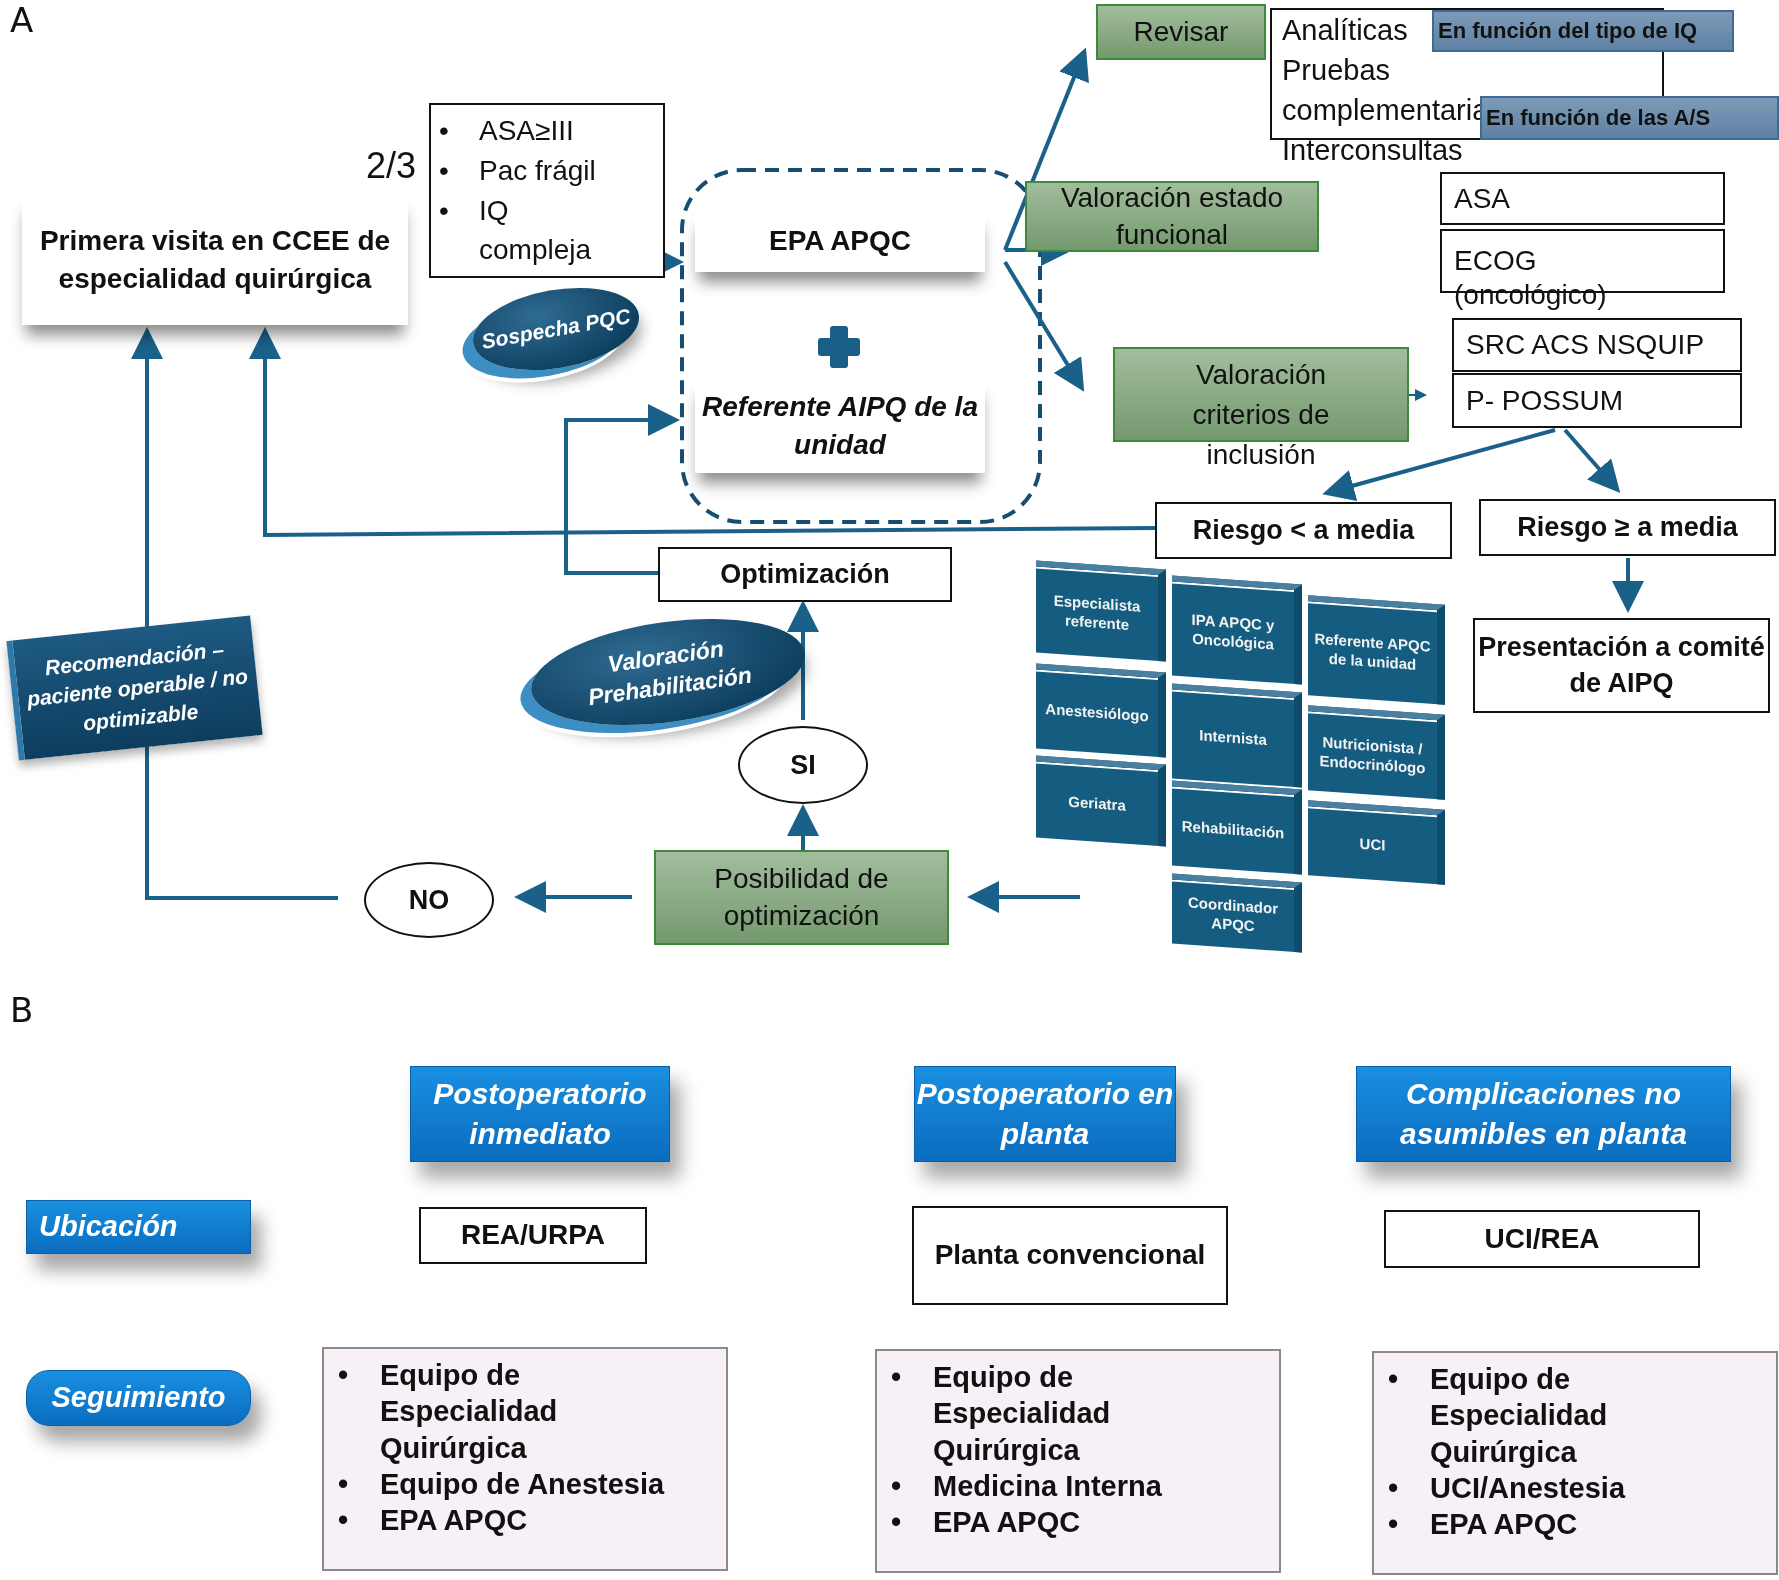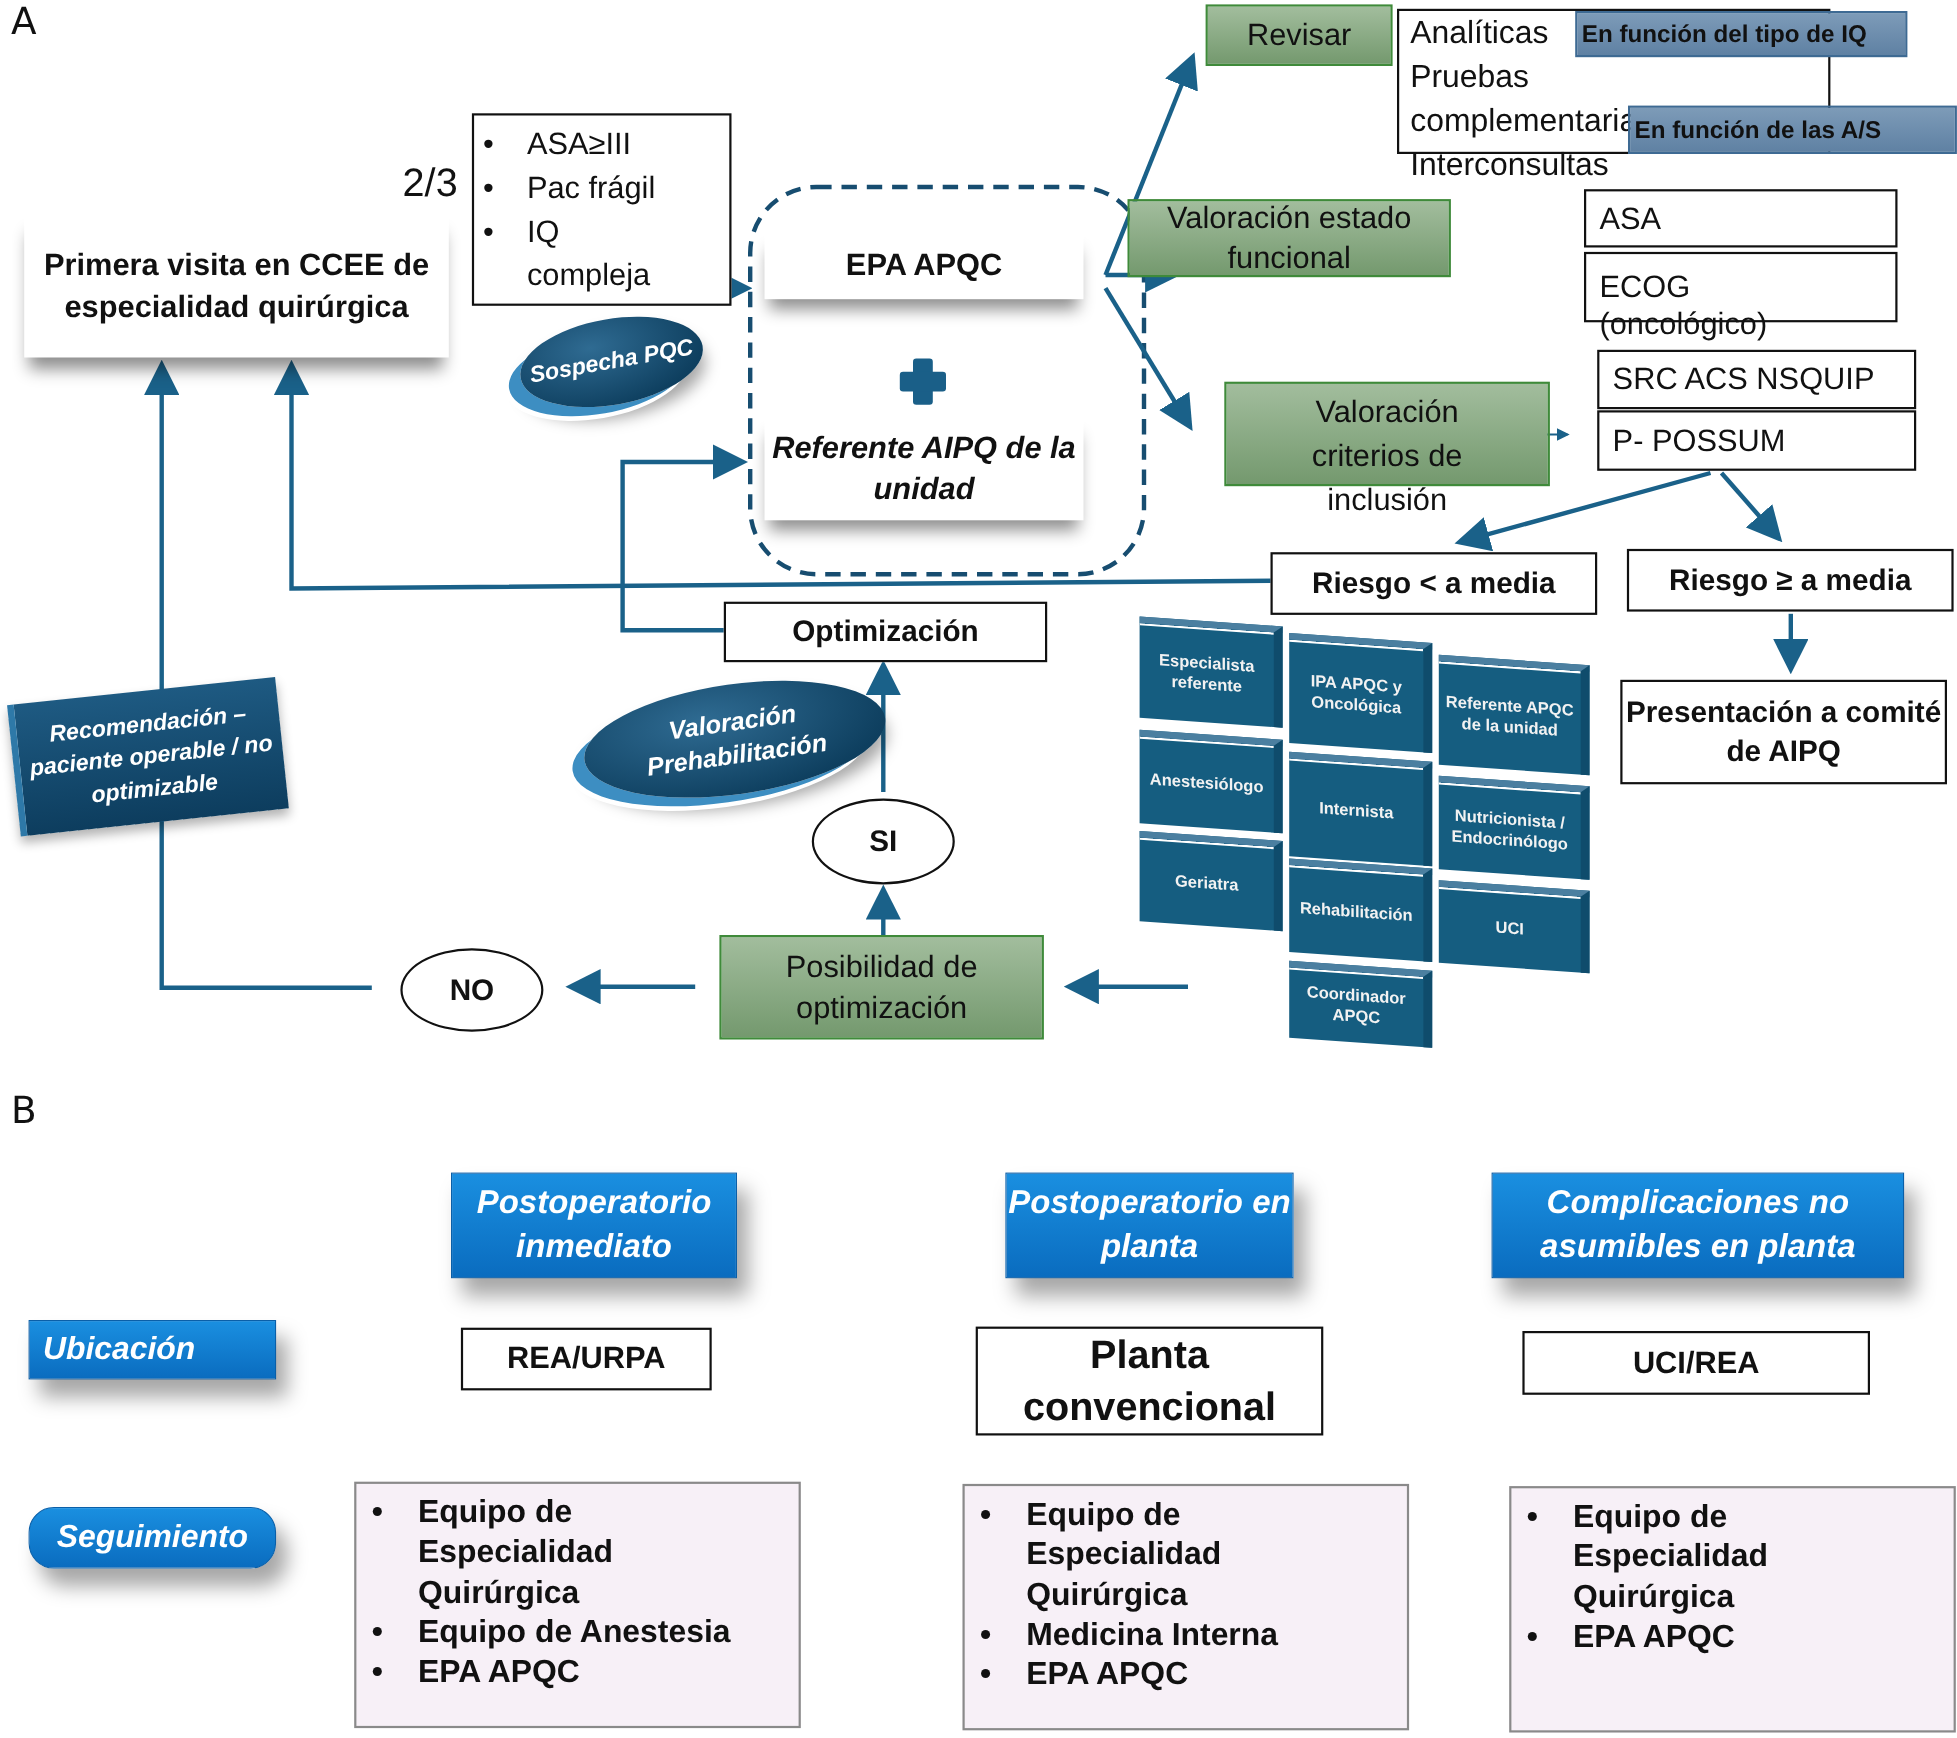--- a/index.html
+++ b/index.html
@@ -137,35 +137,36 @@
 <div class="abs brick" style="left:1172px;top:878px;width:130px;height:70px;">Coordinador APQC</div>
 
 <div class="abs blue-bevel" style="left:410px;top:1066px;width:260px;height:96px;font-size:30px;">Postoperatorio inmediato</div>
 <div class="abs blue-bevel" style="left:914px;top:1066px;width:262px;height:96px;font-size:30px;">Postoperatorio en planta</div>
 <div class="abs blue-bevel" style="left:1356px;top:1066px;width:375px;height:96px;font-size:30px;">Complicaciones no asumibles en planta</div>
 
 <div class="abs blue-bevel" style="left:26px;top:1200px;width:225px;height:54px;font-size:29px;justify-content:flex-start;padding-left:12px;">Ubicación</div>
 <div class="abs blue-bevel" style="left:26px;top:1370px;width:225px;height:56px;font-size:29px;border-radius:23px;">Seguimiento</div>
 
 <div class="abs box" style="left:419px;top:1207px;width:228px;height:57px;font-size:28px;">REA/URPA</div>
-<div class="abs box" style="left:887px;top:1206px;width:316px;height:99px;font-size:36px;">Planta convencional</div>
+<div class="abs box" style="left:912px;top:1206px;width:316px;height:99px;font-size:28px;">Planta convencional</div>
 <div class="abs box" style="left:1384px;top:1210px;width:316px;height:58px;font-size:28px;">UCI/REA</div>
 
 <div class="abs list-box" style="left:322px;top:1347px;width:406px;height:224px;">
   <ul>
     <li style="width:250px;">Equipo de Especialidad Quirúrgica</li>
     <li>Equipo de Anestesia</li>
     <li>EPA APQC</li>
   </ul>
 </div>
 <div class="abs list-box" style="left:875px;top:1349px;width:406px;height:224px;">
   <ul>
     <li style="width:250px;">Equipo de Especialidad Quirúrgica</li>
     <li>Medicina Interna</li>
     <li>EPA APQC</li>
   </ul>
 </div>
 <div class="abs list-box" style="left:1372px;top:1351px;width:406px;height:224px;">
   <ul>
     <li style="width:250px;">Equipo de Especialidad Quirúrgica</li>
+    <li>UCI/Anestesia</li>
     <li>EPA APQC</li>
   </ul>
 </div>
 
 </body></html>

